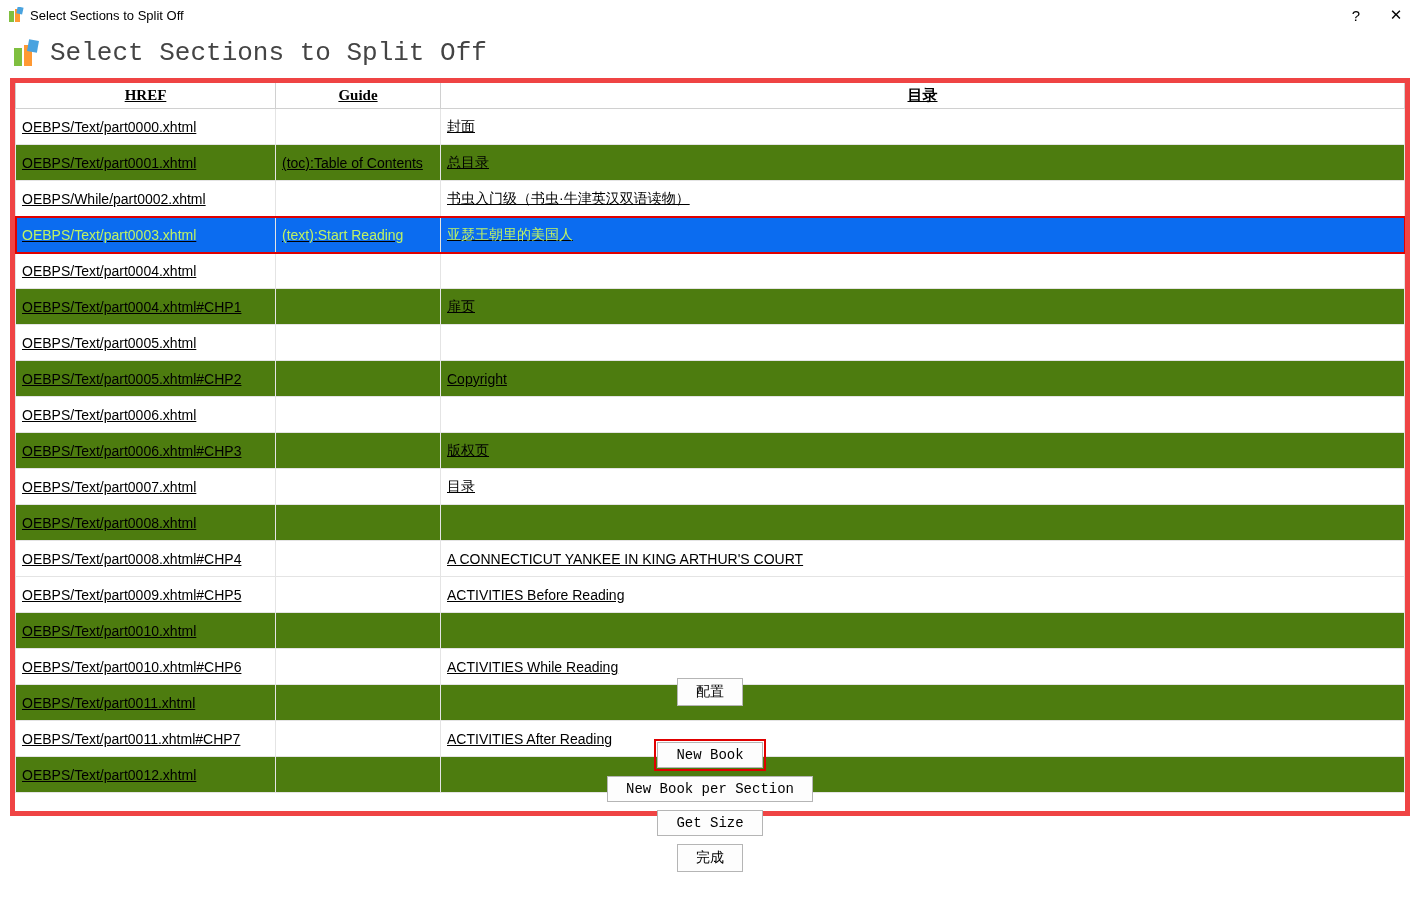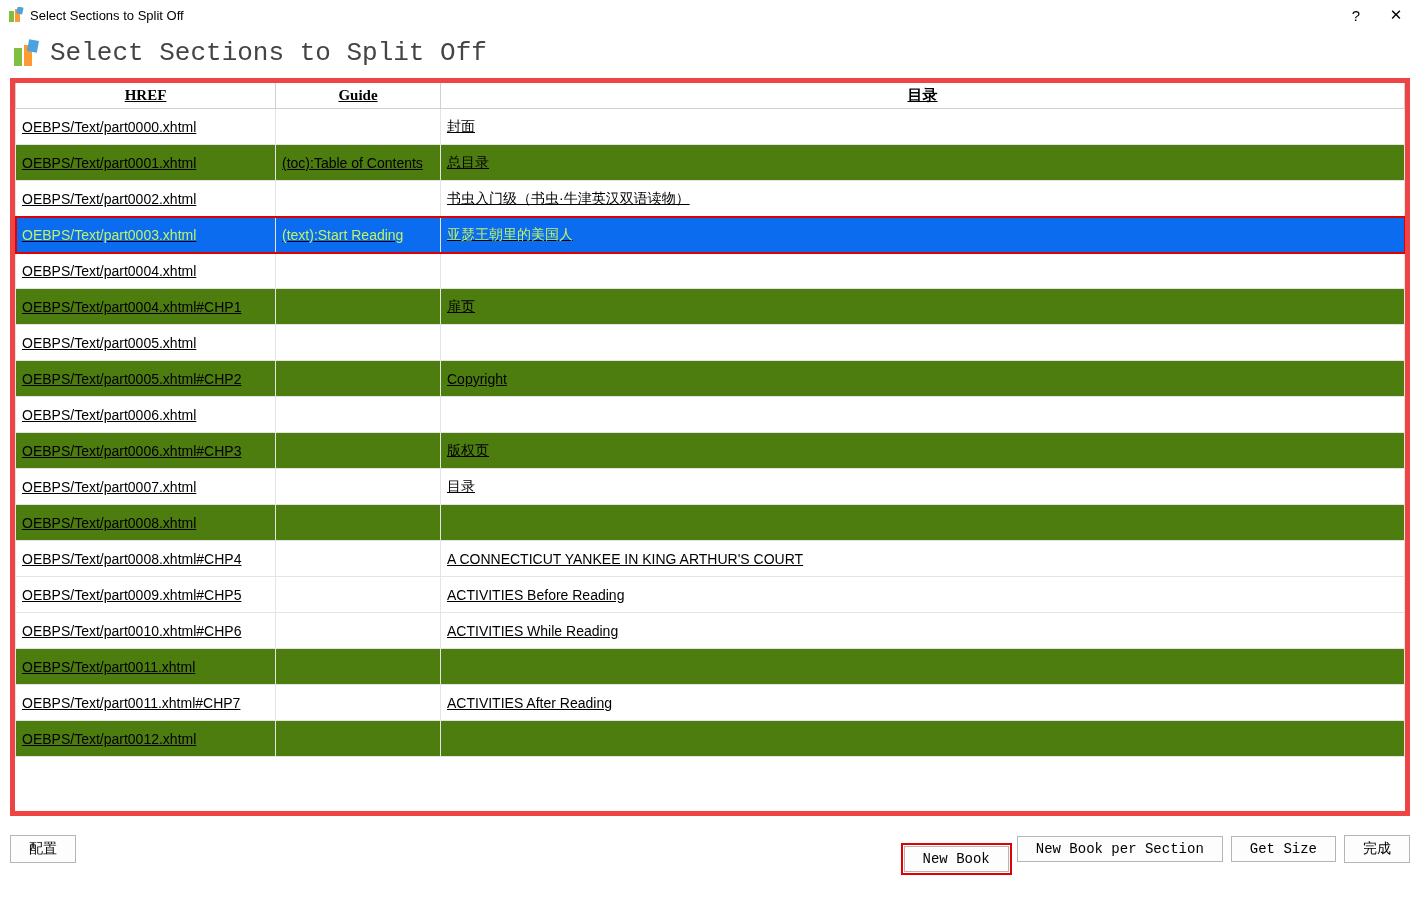--- a/index.html
+++ b/index.html
@@ -94,20 +94,21 @@
 .c-guide { width: 165px; }
 .c-toc   { width: auto; }
 
 .footer {
   position: absolute;
   left: 0; right: 0; bottom: 34px;
   padding: 4px 10px;
   display: flex;
   align-items: center;
   gap: 8px;
+  flex-direction: column;
 }
 .footer .spacer { flex: 1; }
 .btn {
   border: 1px solid #b5b5b5;
   background: #fdfdfd;
   padding: 4px 18px;
   font-family: SimSun, "Courier New", monospace;
   font-size: 14px;
   cursor: pointer;
 }
@@ -160,21 +161,21 @@
           <td>OEBPS/Text/part0000.xhtml</td>
           <td></td>
           <td>封面</td>
         </tr>
         <tr class="alt">
           <td>OEBPS/Text/part0001.xhtml</td>
           <td>(toc):Table of Contents</td>
           <td>总目录</td>
         </tr>
         <tr>
-          <td>OEBPS/Text/part0002.xhtml</td>
+          <td>OEBPS/While/part0002.xhtml</td>
           <td></td>
           <td>书虫入门级（书虫·牛津英汉双语读物）</td>
         </tr>
         <tr class="alt sel red-box">
           <td>OEBPS/Text/part0003.xhtml</td>
           <td>(text):Start Reading</td>
           <td>亚瑟王朝里的美国人</td>
         </tr>
         <tr>
           <td>OEBPS/Text/part0004.xhtml</td>
@@ -218,20 +219,25 @@
         </tr>
         <tr>
           <td>OEBPS/Text/part0008.xhtml#CHP4</td>
           <td></td>
           <td>A CONNECTICUT YANKEE IN KING ARTHUR'S COURT</td>
         </tr>
         <tr>
           <td>OEBPS/Text/part0009.xhtml#CHP5</td>
           <td></td>
           <td>ACTIVITIES Before Reading</td>
+        </tr>
+        <tr class="alt">
+          <td>OEBPS/Text/part0010.xhtml</td>
+          <td></td>
+          <td></td>
         </tr>
         <tr>
           <td>OEBPS/Text/part0010.xhtml#CHP6</td>
           <td></td>
           <td>ACTIVITIES While Reading</td>
         </tr>
         <tr class="alt">
           <td>OEBPS/Text/part0011.xhtml</td>
           <td></td>
           <td></td>

